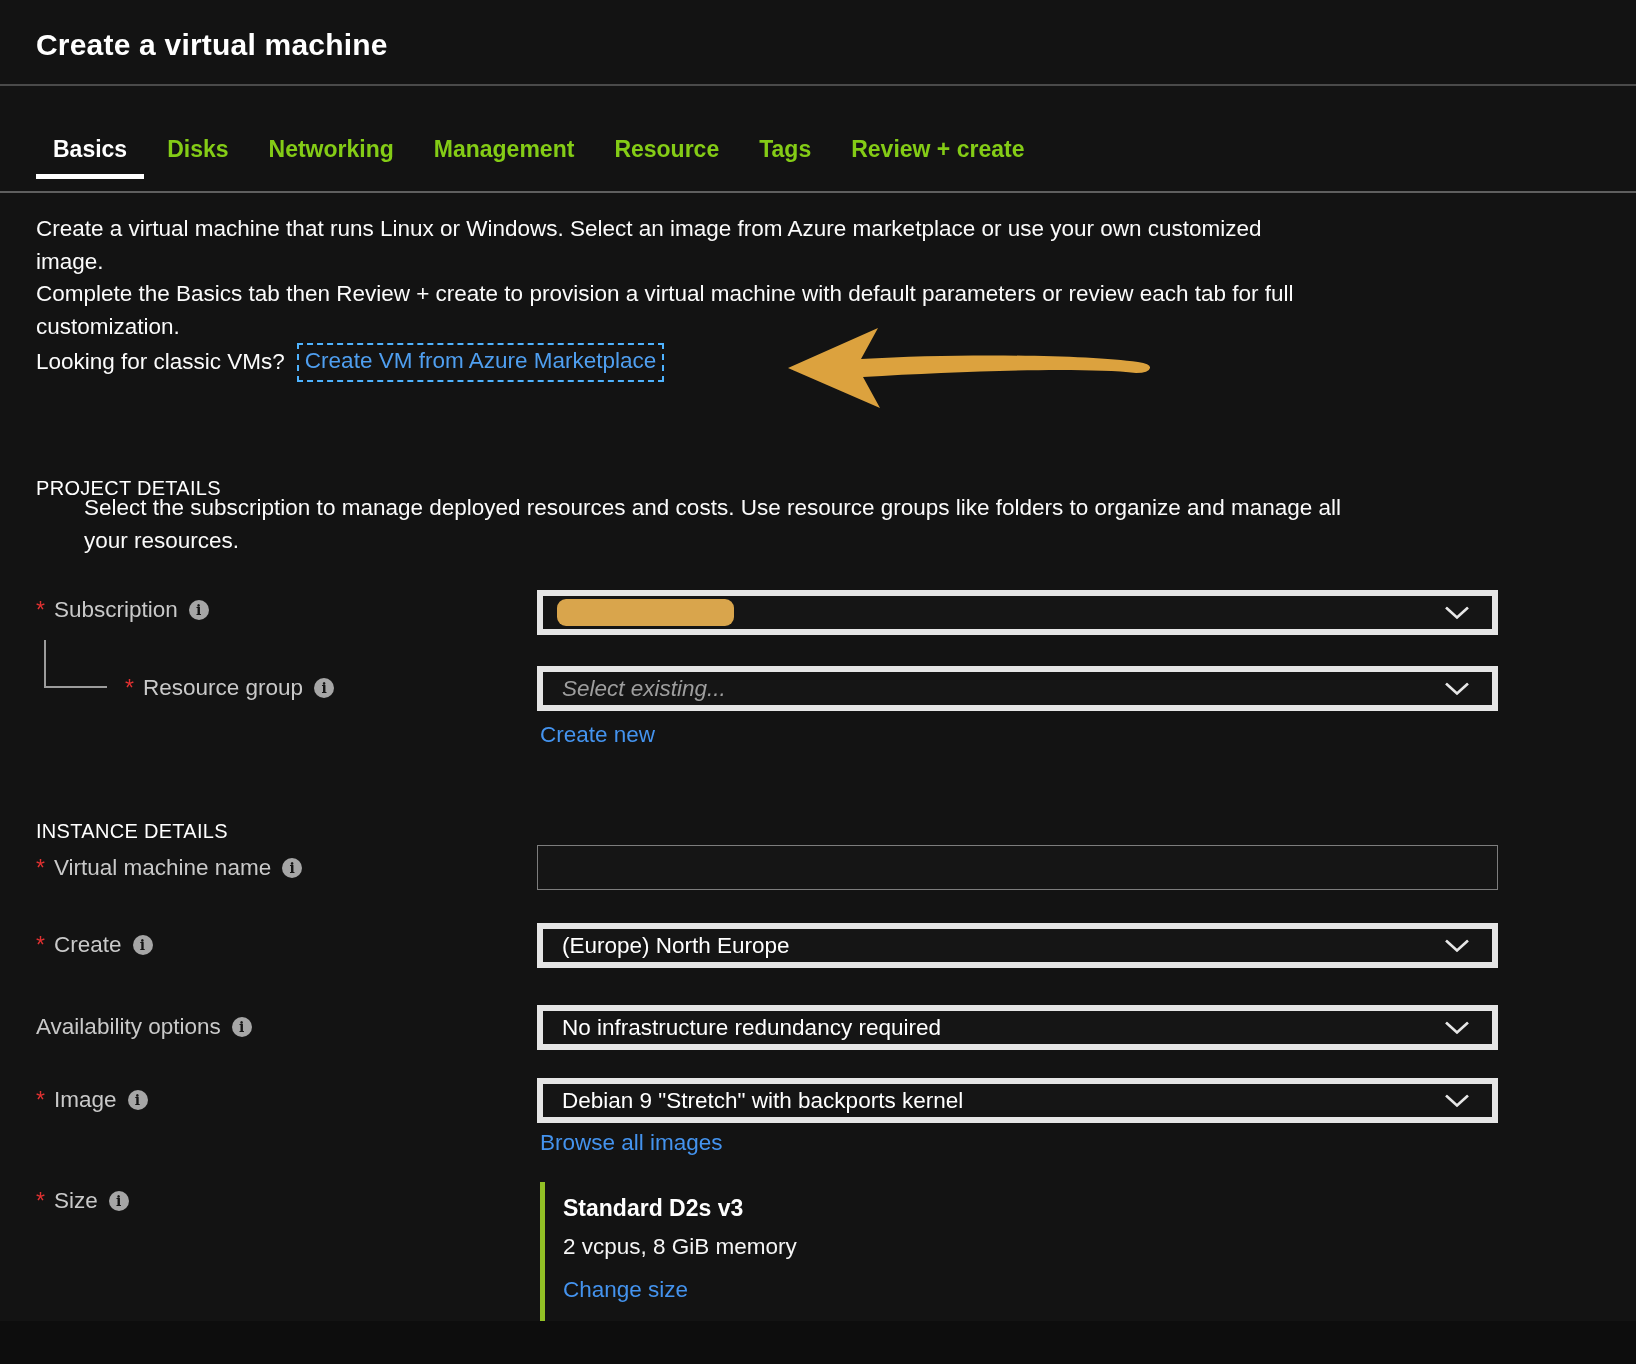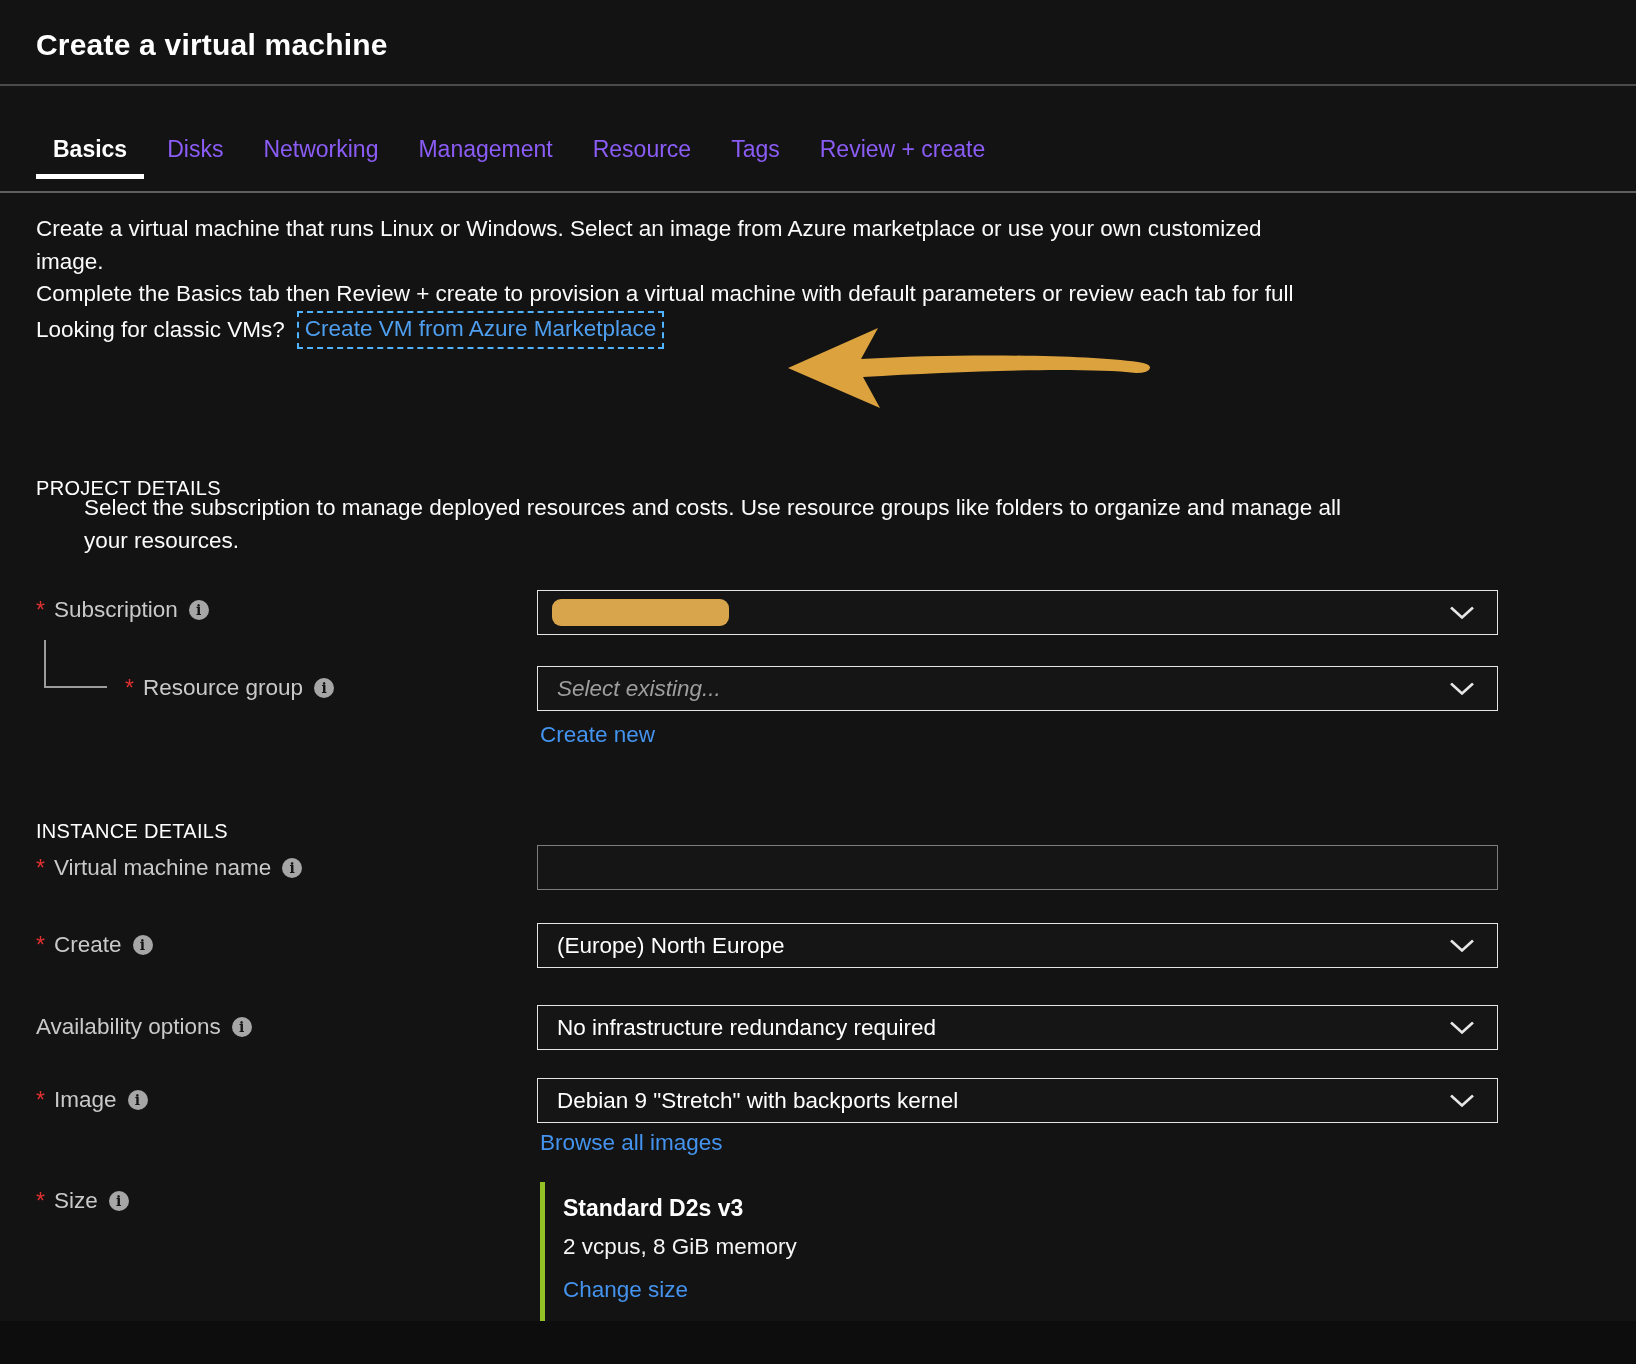--- a/index.html
+++ b/index.html
@@ -6,21 +6,21 @@
   .page{
     position:relative;width:1636px;height:1364px;background:#131313;
     font-family:"Liberation Sans",sans-serif;color:#ffffff;overflow:hidden;
   }
   
   .page-title{position:absolute;left:36px;top:8px;font-size:30px;font-weight:700;letter-spacing:.2px;}
   .title-divider{position:absolute;left:0;top:84px;width:100%;height:2px;background:#4a4a4a;}
 
   
   .tabs{position:absolute;left:36px;top:136px;display:flex;align-items:flex-end;}
-  .tab{font-size:23px;color:#8b5cf6;padding:0 17px 15px 17px;position:relative;margin-right:6px;cursor:default;}
+  .tab{font-size:23px;color:#84cc16;padding:0 17px 15px 17px;position:relative;margin-right:6px;cursor:default;font-weight:bold;}
   .tab.active{color:#ffffff;font-weight:600;}
   .tab.active::after{content:"";position:absolute;left:0;right:0;bottom:-1px;height:5px;background:#ffffff;}
   .tabs-border{position:absolute;left:0;top:191px;width:100%;height:2px;background:#5f5f5f;}
 
   
   .intro{position:absolute;left:36px;top:213px;font-size:22.5px;line-height:32.6px;color:#fbfbfb;}
   .intro-classic{display:flex;align-items:center;}
   .marketplace-link{color:#4f9ff0;border:2px dashed #4fb3ff;padding:0 6px 2px 6px;margin-left:12px;text-decoration:none;cursor:pointer;}
 
   
@@ -29,21 +29,21 @@
   
   .section-h{position:absolute;left:36px;font-size:20px;font-weight:400;letter-spacing:.3px;color:#ffffff;}
   .proj-desc{position:absolute;left:36px;top:491px;font-size:22.5px;line-height:33px;color:#fbfbfb;margin-left:48px;}
 
   
   .flabel{position:absolute;left:36px;font-size:22.5px;color:#c9c9c9;display:flex;align-items:center;line-height:26px;}
   .star{color:#e03131;margin-right:9px;font-size:23px;}
   .info{width:20px;height:20px;border-radius:50%;background:#a6a6a6;color:#141414;
         font-size:14px;font-weight:700;display:inline-flex;align-items:center;justify-content:center;
         margin-left:11px;font-family:"DejaVu Serif",serif;flex:0 0 auto;cursor:pointer;}
-  .field{position:absolute;left:537px;width:961px;height:45px;background:#151515;border:1px solid #e5e5e5;
+  .field{position:absolute;left:537px;width:961px;height:45px;background:#151515;border:6px solid #e5e5e5;
          box-sizing:border-box;display:flex;align-items:center;padding:0 60px 0 19px;font-size:22.5px;color:#ffffff;cursor:pointer;}
   .field .chev{position:absolute;right:23px;top:50%;transform:translateY(-50%);display:flex;}
   .placeholder{font-style:italic;color:#9e9e9e;}
   .text-input{position:absolute;left:537px;width:961px;height:45px;background:#151515;border:1px solid #7d7d7d;
          box-sizing:border-box;padding:0 19px;font-size:22.5px;color:#ffffff;font-family:"Liberation Sans",sans-serif;outline:none;}
   .blob{width:177px;height:27px;border-radius:9px;background:#d9a54c;margin-left:-5px;}
   .conn{position:absolute;background:#9c9c9c;}
   .blue-link{position:absolute;font-size:22.5px;color:#4493ee;text-decoration:none;cursor:pointer;}
 
   
@@ -70,20 +70,21 @@
     <div class="tab">Resource</div>
     <div class="tab">Tags</div>
     <div class="tab">Review + create</div>
   </nav>
   <div class="tabs-border"></div>
 
   <div class="intro">
     <div>Create a virtual machine that runs Linux or Windows. Select an image from Azure marketplace or use your own customized</div>
     <div>image.</div>
     <div>Complete the Basics tab then Review + create to provision a virtual machine with default parameters or review each tab for full</div>
+    <div>customization.</div>
     <div class="intro-classic">
       <span>Looking for classic VMs?</span>
       <a class="marketplace-link">Create VM from Azure Marketplace</a>
     </div>
   </div>
 
   <div class="arrow-wrap">
     <svg width="378" height="90" viewBox="0 0 378 90" xmlns="http://www.w3.org/2000/svg">
       <path d="M 4 44 L 94 4 L 77 35 C 180 29 300 31 354 38 Q 367 40 366 44 Q 365 49 352 49 C 298 43 180 47 79 53 L 96 84 Z" fill="#dca23e"></path>
     </svg>

